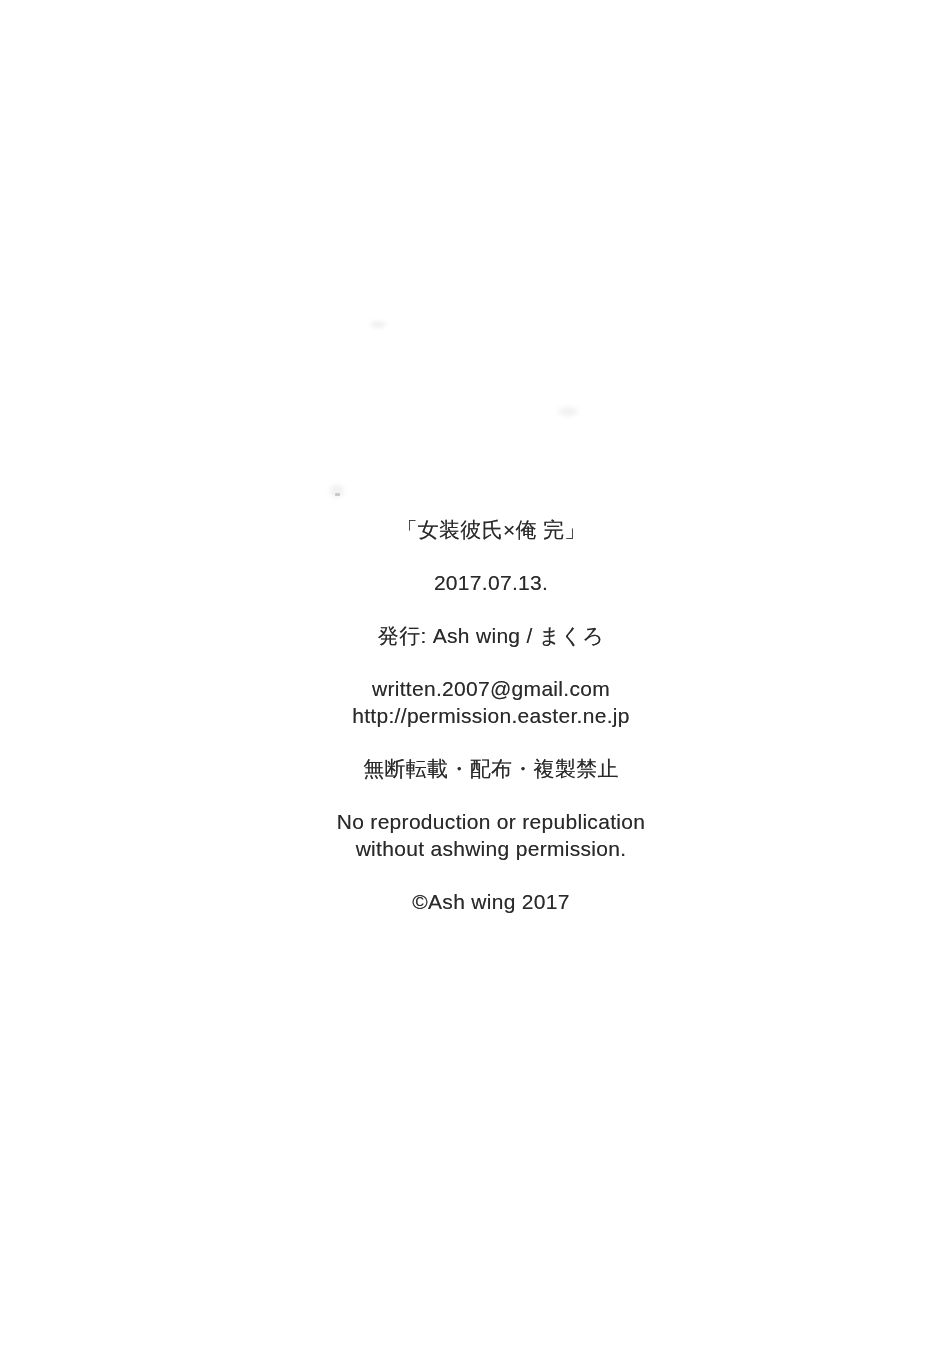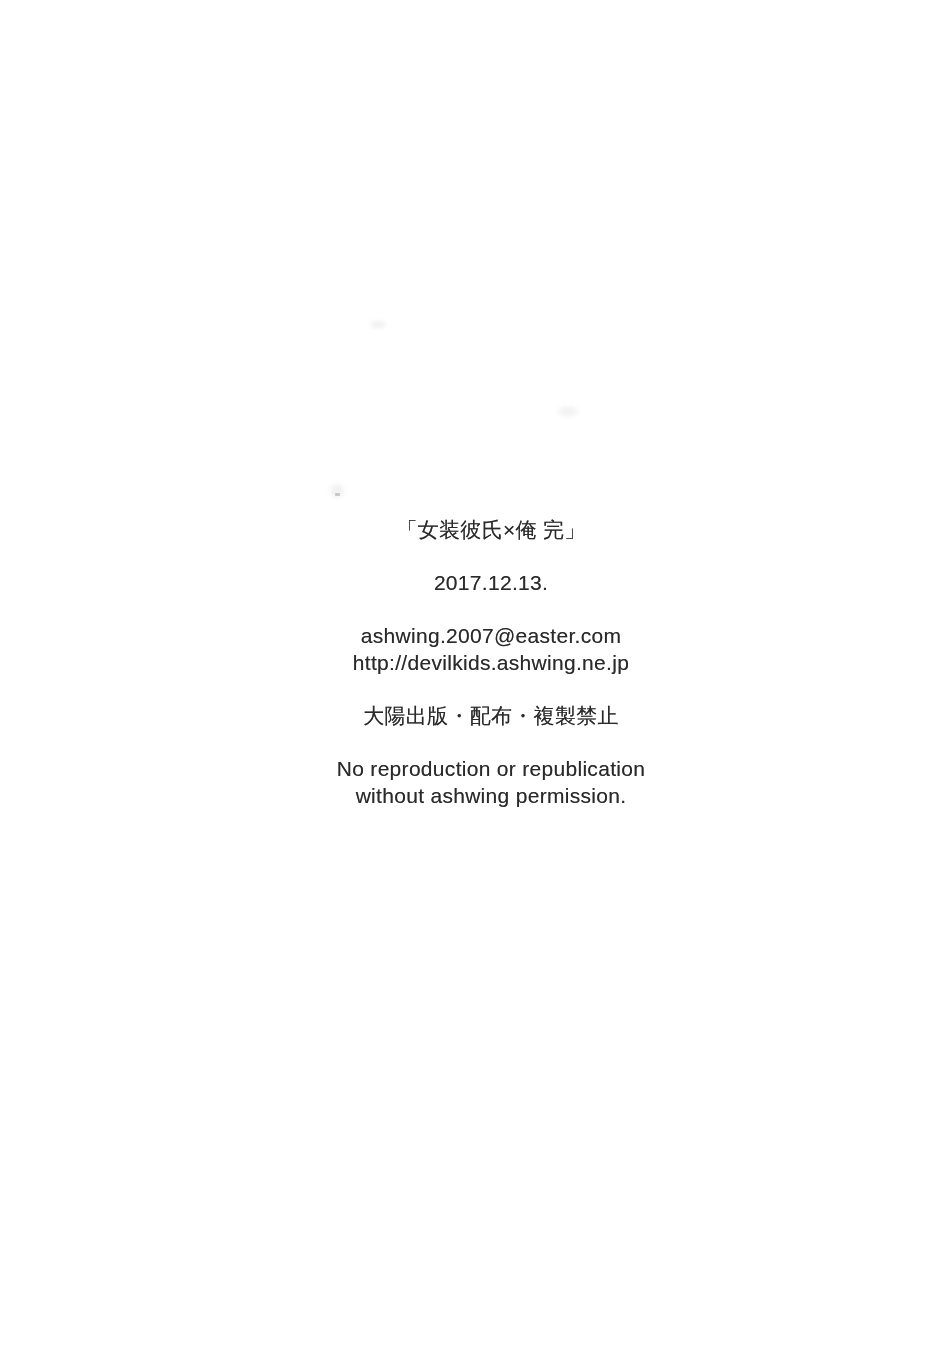--- a/index.html
+++ b/index.html
@@ -76,35 +76,39 @@
   <div class="speck speck-3"></div>
   <div class="speck speck-3b"></div>
 
   <div class="colophon">
 
     <div class="group">
       <p class="line">「女装彼氏×俺 完」</p>
     </div>
 
     <div class="group">
-      <p class="line">2017.12.13.</p>
+      <p class="line">2017.07.13.</p>
     </div>
 
     <div class="group">
+      <p class="line">発行: Ash wing / まくろ</p>
     </div>
 
     <div class="group">
-      <p class="line">ashwing.2007@easter.com</p>
-      <p class="line">http://devilkids.ashwing.ne.jp</p>
+      <p class="line">written.2007@gmail.com</p>
+      <p class="line">http://permission.easter.ne.jp</p>
     </div>
 
     <div class="group">
-      <p class="line">大陽出版・配布・複製禁止</p>
+      <p class="line">無断転載・配布・複製禁止</p>
     </div>
 
     <div class="group last-gap">
       <p class="line">No reproduction or republication</p>
       <p class="line">without ashwing permission.</p>
     </div>
 
+    <div class="group">
+      <p class="line">©Ash wing 2017</p>
+    </div>
 
   </div>
 </div>
 
 </body></html>

